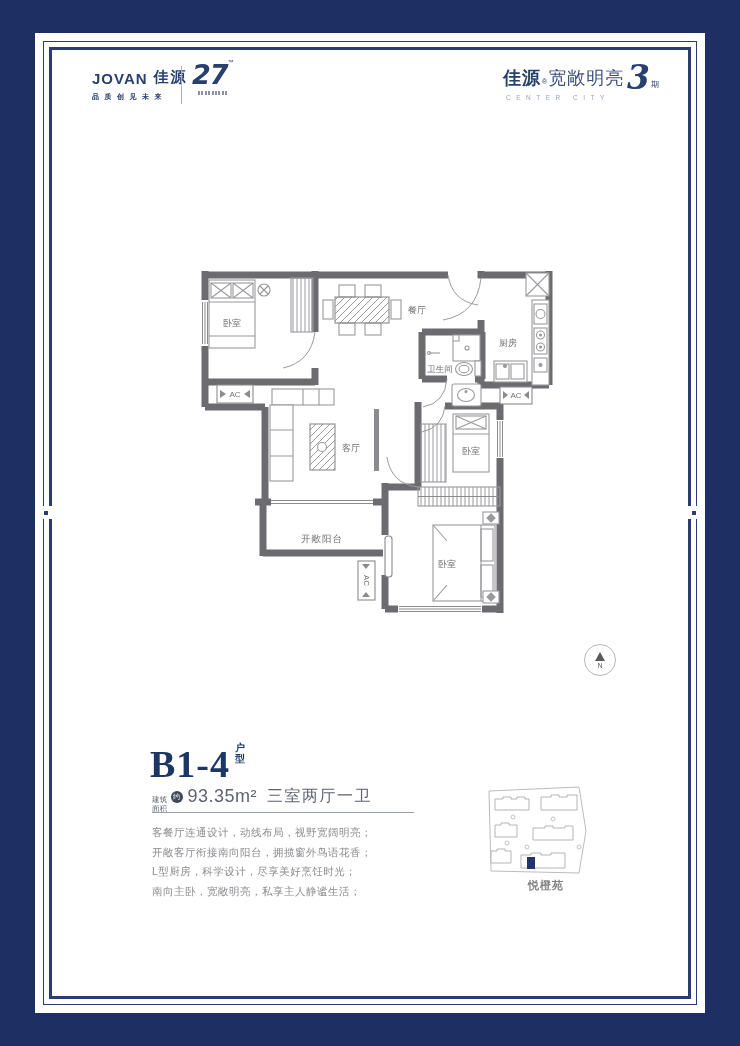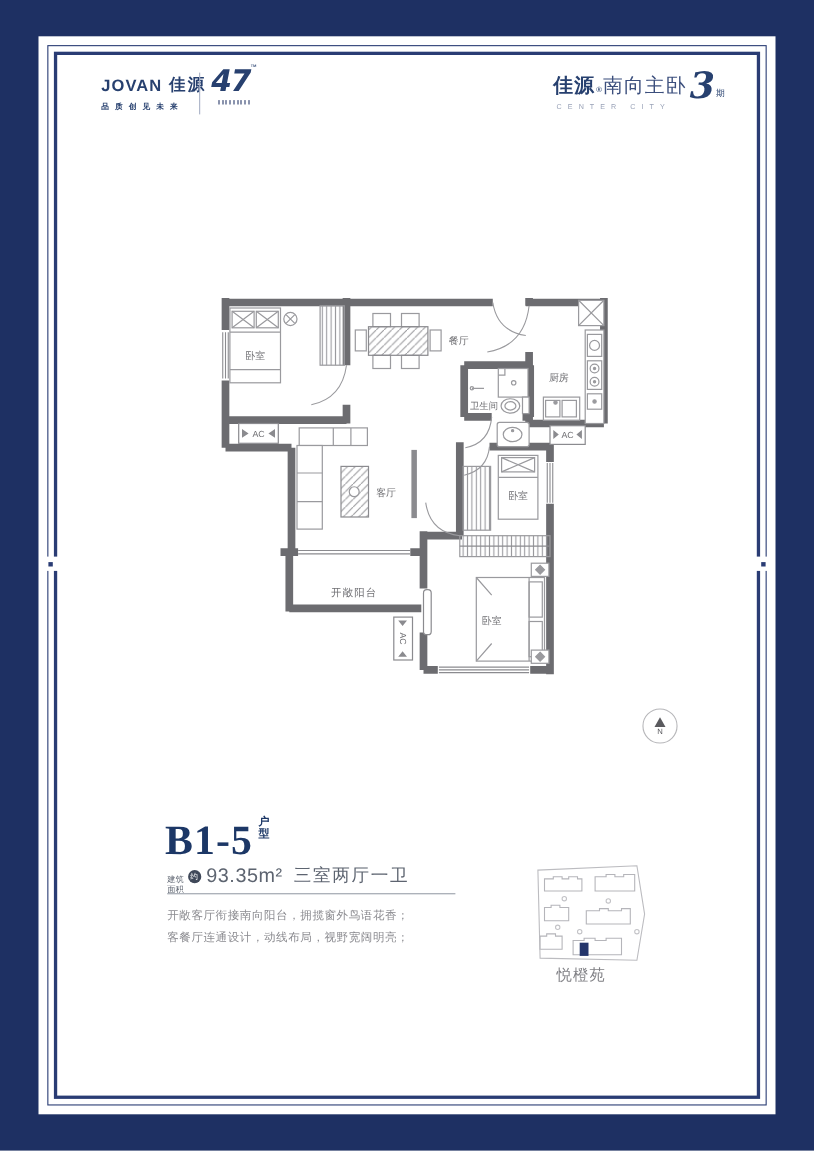--- a/index.html
+++ b/index.html
@@ -66,21 +66,21 @@
   .area-row .stack{font-size:7.5px;line-height:8.5px;width:2.2em;margin-top:16px;}
   .area-row .approx{width:12px;height:12px;border-radius:50%;background:#3f4859;color:#fff;font-size:7px;
     display:flex;align-items:center;justify-content:center;margin:0 5px 0 2px;}
   .area-row .value{font-size:18px;letter-spacing:0.5px;}
   .area-row .layout{font-size:16px;letter-spacing:1.5px;margin-left:10px;text-align:right;}
   .rule{position:absolute;left:117px;top:779px;width:262px;height:1.2px;background:#9aa0aa;}
   .desc{position:absolute;left:117px;top:790px;font-size:10.5px;color:#8b8b90;line-height:19.5px;letter-spacing:0.5px;}
 
   
   .sitemap{position:absolute;left:448px;top:748px;width:110px;height:100px;}
-  .sitemap-label{position:absolute;left:471px;top:845px;width:80px;text-align:left;font-size:14px;color:#808085;letter-spacing:1px;}
+  .sitemap-label{position:absolute;left:471px;top:845px;width:80px;text-align:center;font-size:11px;color:#808085;letter-spacing:1px;font-weight:bold;}
 </style>
 </head>
 <body>
 
 <div class="page-frame">
   <div class="border-thin"></div>
   <div class="border-thick"></div>
   <div class="notch left">
       <span class="tick"></span>
     </div>
@@ -90,29 +90,29 @@
 
   <div class="logo-left">
     <div class="row1">
       <span class="jovan">JOVAN</span>
       <span class="jiayuan">佳源</span>
     </div>
     <div class="slogan">品质创见未来</div>
   </div>
   <div class="logo-divider"></div>
   <div class="logo-27">
-    <span class="num">47</span><span class="tm">™</span>
+    <span class="num">27</span><span class="tm">™</span>
     <div class="micro"></div>
   </div>
 
   <div class="logo-right">
     <div class="row1">
       <span class="cn-bold">佳源</span>
       <span class="reg">®</span>
-      <span class="cn-light">南向主卧</span>
+      <span class="cn-light">宽敞明亮</span>
     </div>
     <div class="en">CENTER CITY</div>
   </div>
   <div class="logo-phase">
     <span class="num">3</span>
     <span class="unit">期</span>
   </div>
 
   <svg class="plan" viewBox="0 0 380 360">
     <defs>
@@ -272,33 +272,35 @@
       <text x="171.5" y="325.5" font-size="8" text-anchor="middle" transform="rotate(90 171.5 322.5)">AC</text>
     </g>
   </svg>
 
   <div class="compass">
     <div class="arrow"></div>
     <div class="n">N</div>
   </div>
 
   <div class="unit-title">
-    <span class="big">B1-5</span>
+    <span class="big">B1-4</span>
     <span class="stack">户型</span>
   </div>
   <div class="area-row">
     <span class="stack">建筑面积</span>
     <span class="approx">约</span>
     <span class="value">93.35m²</span>
     <span class="layout">三室两厅一卫</span>
   </div>
   <div class="rule"></div>
   <div class="desc">
+    <div>客餐厅连通设计，动线布局，视野宽阔明亮；</div>
     <div>开敞客厅衔接南向阳台，拥揽窗外鸟语花香；</div>
-    <div>客餐厅连通设计，动线布局，视野宽阔明亮；</div>
+    <div>L型厨房，科学设计，尽享美好烹饪时光；</div>
+    <div>南向主卧，宽敞明亮，私享主人静谧生活；</div>
   </div>
 
   <svg class="sitemap" viewBox="0 0 110 100">
     <path d="M6,10 L96,6 L103,50 L96,92 L8,90 Z" fill="none" stroke="#bcbcc0" stroke-width="1"></path>
     <g fill="#fff" stroke="#b5b5ba" stroke-width="1">
       <path d="M12,18 h8 v-2 h8 v2 h6 v-2 h8 v2 h4 v11 h-34 Z"></path>
       <path d="M58,16 h10 v-2 h8 v2 h8 v-2 h10 v15 h-36 Z"></path>
       <path d="M12,44 h6 v-2 h8 v2 h8 v12 h-22 Z"></path>
       <path d="M50,47 h12 v-2 h8 v2 h12 v-2 h8 v14 h-40 Z"></path>
       <path d="M8,70 h6 v-2 h8 v2 h6 v12 h-20 Z"></path>

